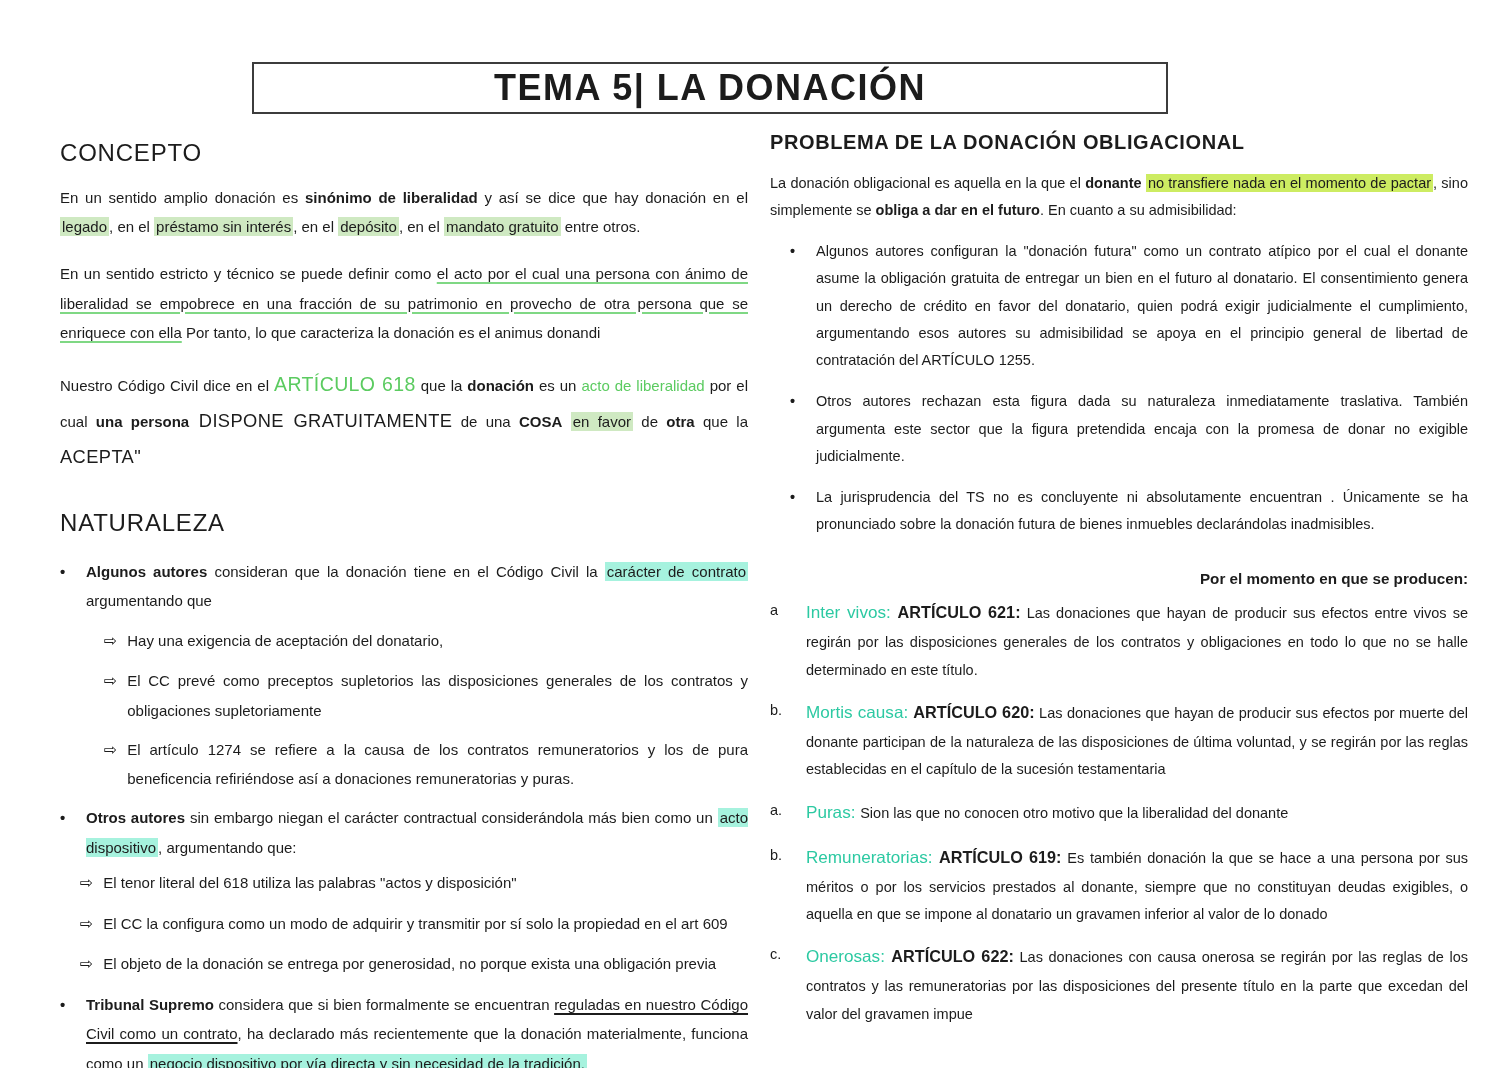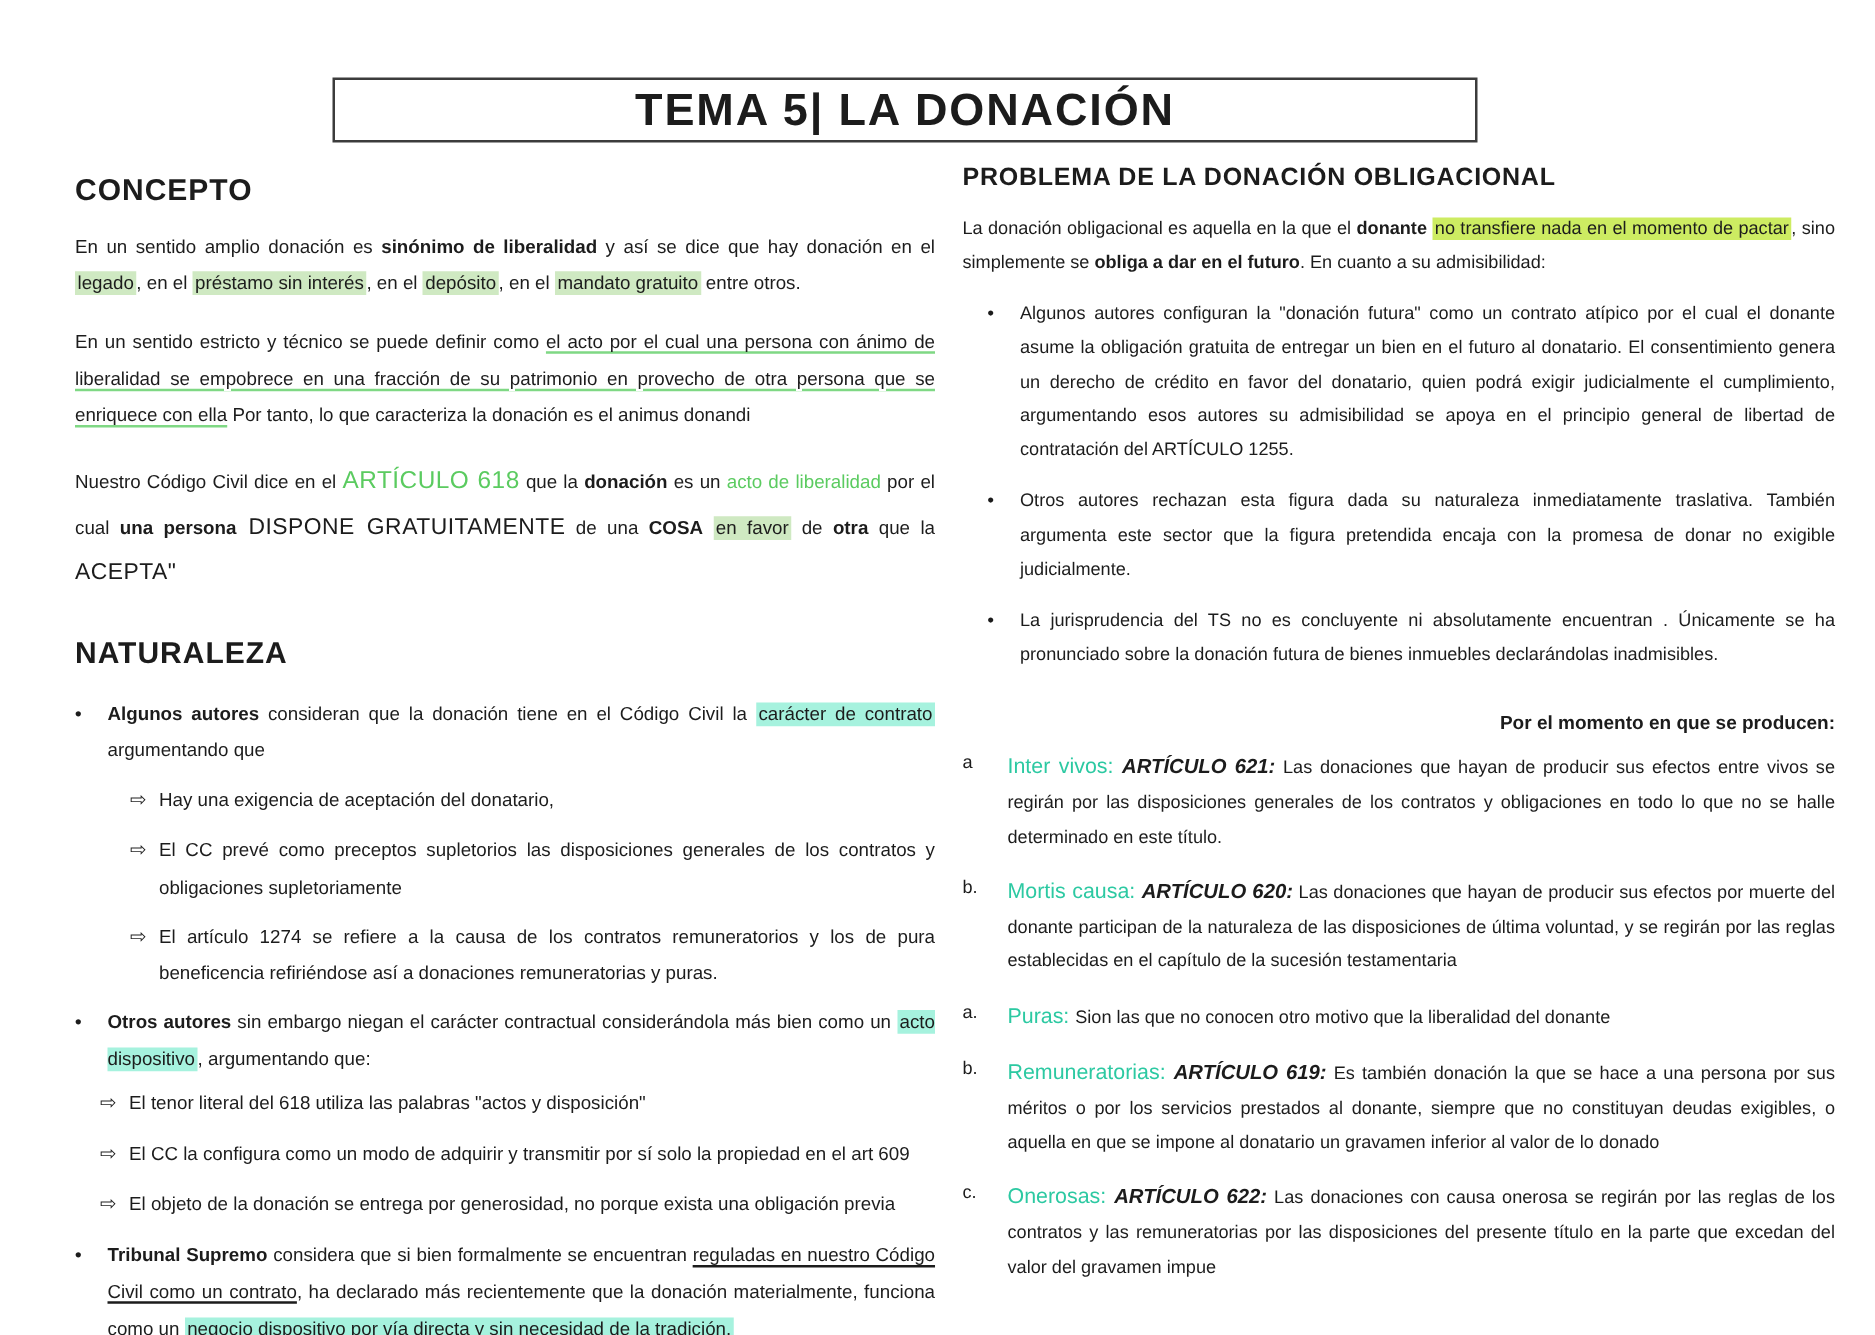--- a/index.html
+++ b/index.html
@@ -8,36 +8,36 @@
     font-family:"Liberation Sans","DejaVu Sans",sans-serif;
     color:var(--ink,#1c1c1c);
   }
   .page {
     position:relative;
     width:1500px; height:1068px;
     background:#ffffff;
     overflow:hidden;
   }
   .title-box {
-    position:absolute; left:266px; top:62px;
+    position:absolute; left:252px; top:62px;
     width:916px; height:52px;
     border:2px solid #3c3c3c;
     display:flex; align-items:center; justify-content:center;
     background:#ffffff;
   }
   .title-text {
     font-size:36px; font-weight:700; letter-spacing:1.5px;
     white-space:nowrap;
   }
   .col { position:absolute; }
   .col.left  { left:60px;  top:130px; width:688px; font-size:15px;   line-height:1.95; }
   .col.right { left:770px; top:124px; width:698px; font-size:14.5px; line-height:1.88; }
 
   .h-big {
-    font-size:24px; font-weight:700; letter-spacing:.8px;
+    font-size:24px; font-weight:400; letter-spacing:.8px;
     margin-bottom:6px;
   }
   .h-med {
     font-size:20px; font-weight:700; letter-spacing:.6px;
     margin-bottom:8px;
   }
   .h-sub { font-weight:700; font-size:1.05em; margin-bottom:4px;text-align:right; }
 
   .para { text-align:justify; }
   .flex1 { flex:1; min-width:0; }
@@ -55,21 +55,21 @@
   .arrow-row .arrow { flex:0 0 auto; font-size:1.05em; }
   .indent-lg { margin-left:44px; }
   .indent-sm { margin-left:20px; }
 
   .letter-item { display:flex; gap:10px; margin-bottom:13px; }
   .letter { width:26px; flex:0 0 auto; text-align:left; }
 
   
   .r-b    { font-weight:700; }
   .r-big  { font-size:1.22em; letter-spacing:.4px; }
-  .r-bb   { font-weight:700; font-size:1.12em;font-style:italic; }
+  .r-bb   { font-weight:700; font-size:1.12em; }
   .r-g    { color:var(--accent-green,#5bcb60); }
   .r-gbig { color:var(--accent-green,#5bcb60); font-size:1.3em; letter-spacing:.4px; }
   .r-t    { color:var(--accent-teal,#2cc9a2); font-size:1.18em; }
   .r-hg   { background:var(--highlight-green,#cfe9c2); padding:1px 2px; }
   .r-ht   { background:var(--highlight-teal,#a6f2de); padding:1px 2px; }
   .r-hl   { background:var(--highlight-lime,#cdec62); padding:1px 2px; }
   .r-ug   { text-decoration:underline; text-decoration-color:var(--underline-green,#7fd884); text-decoration-thickness:2px; text-underline-offset:3px; }
   .r-ub   { text-decoration:underline; text-decoration-thickness:1.5px; text-underline-offset:3px; }
 </style>
 </head>

